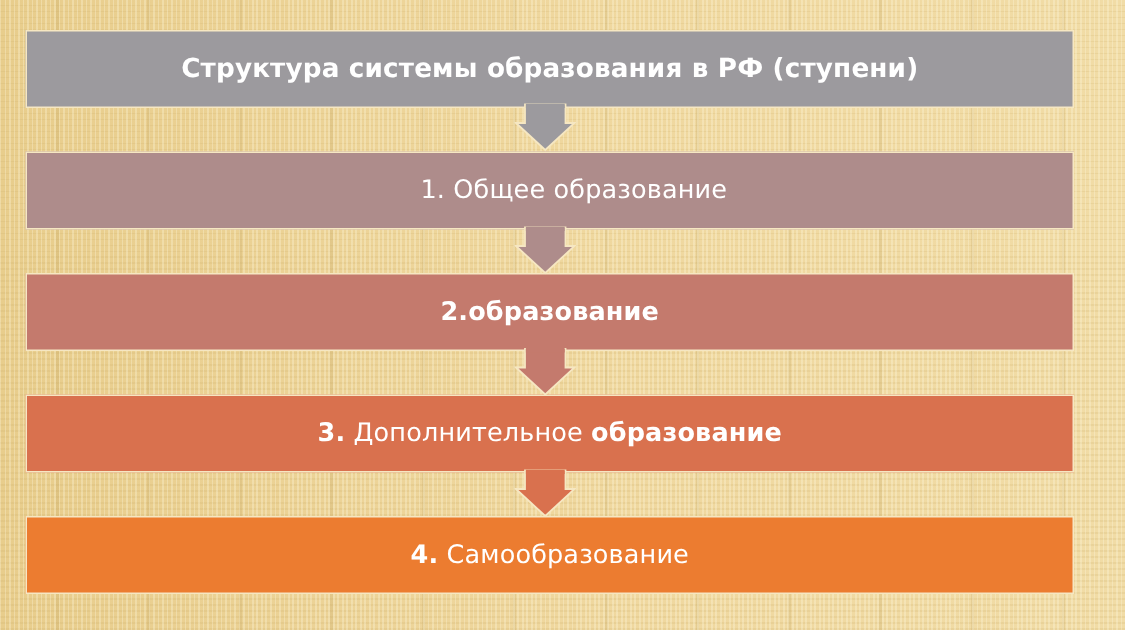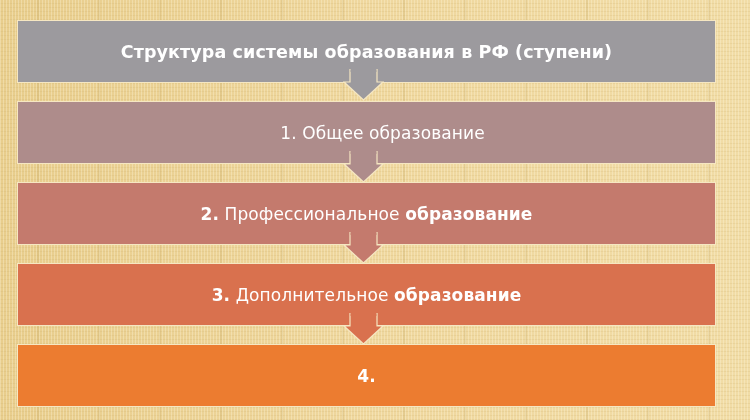--- a/index.html
+++ b/index.html
@@ -20,21 +20,21 @@
         linear-gradient(90deg, #e8cd8c 0%, #efd79e 50%, #f1dca6 100%);
     }
     .slide {
       position: absolute;
       inset: 0;
     }
     .box {
       position: absolute;
       left: 17px;
       width: 699px;
-      height: 63px;
+      height: 52px;
       box-sizing: border-box;
       border: 1.5px solid #f6e7c2;
       display: flex;
       align-items: center;
       justify-content: center;
       color: #ffffff;
       font-size: 17px;
       letter-spacing: 0.1px;
       white-space: nowrap;
       z-index: 1;
@@ -85,21 +85,20 @@
 
   <div class="arrow a2">
     <svg width="41" height="32" viewBox="0 0 41 32">
       <polygon points="7,0 34,0 34,13 40,13 20.5,31 1,13 7,13" fill="#ae8c8b" stroke="#f6e7c2" stroke-width="1.2"></polygon>
       <rect x="7.6" y="0" width="25.8" height="3" fill="#ae8c8b"></rect>
     </svg>
   </div>
 
   <div class="box b2" style="background:#c47a6d;">
     <span class="bold">2.</span>
-    <span style="white-space:pre;"> Профессиональное </span>
     <span class="bold">образование</span>
   </div>
 
   <div class="arrow a3">
     <svg width="41" height="32" viewBox="0 0 41 32">
       <polygon points="7,0 34,0 34,13 40,13 20.5,31 1,13 7,13" fill="#c47a6d" stroke="#f6e7c2" stroke-width="1.2"></polygon>
       <rect x="7.6" y="0" width="25.8" height="3" fill="#c47a6d"></rect>
     </svg>
   </div>
 
@@ -111,15 +110,16 @@
 
   <div class="arrow a4">
     <svg width="41" height="32" viewBox="0 0 41 32">
       <polygon points="7,0 34,0 34,13 40,13 20.5,31 1,13 7,13" fill="#d9714e" stroke="#f6e7c2" stroke-width="1.2"></polygon>
       <rect x="7.6" y="0" width="25.8" height="3" fill="#d9714e"></rect>
     </svg>
   </div>
 
   <div class="box b4" style="background:#ec7c30;">
     <span class="bold">4.</span>
+    <span style="white-space:pre;"> Самообразование</span>
   </div>
 
 </div>
 
 </body></html>

